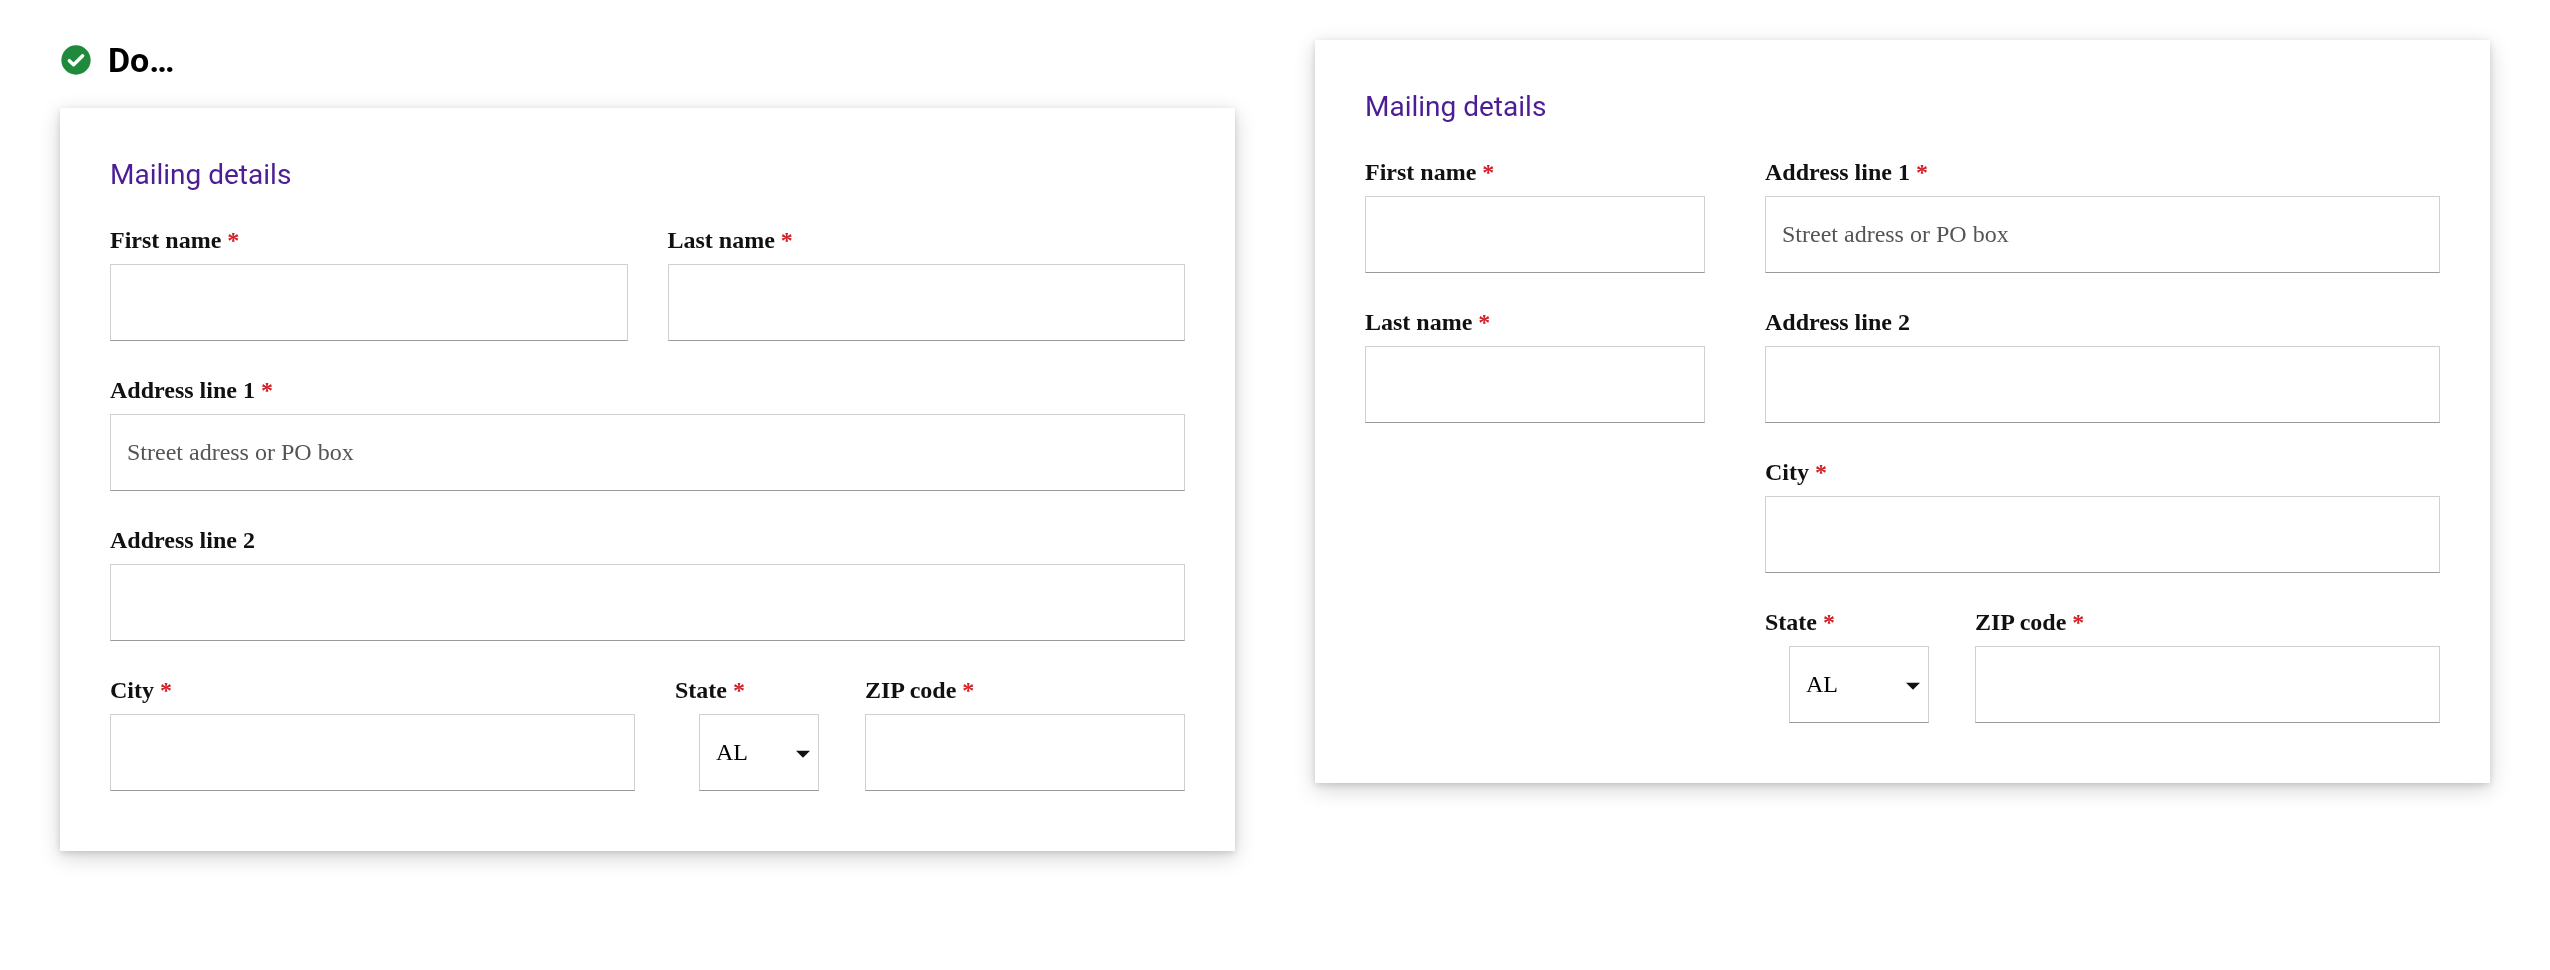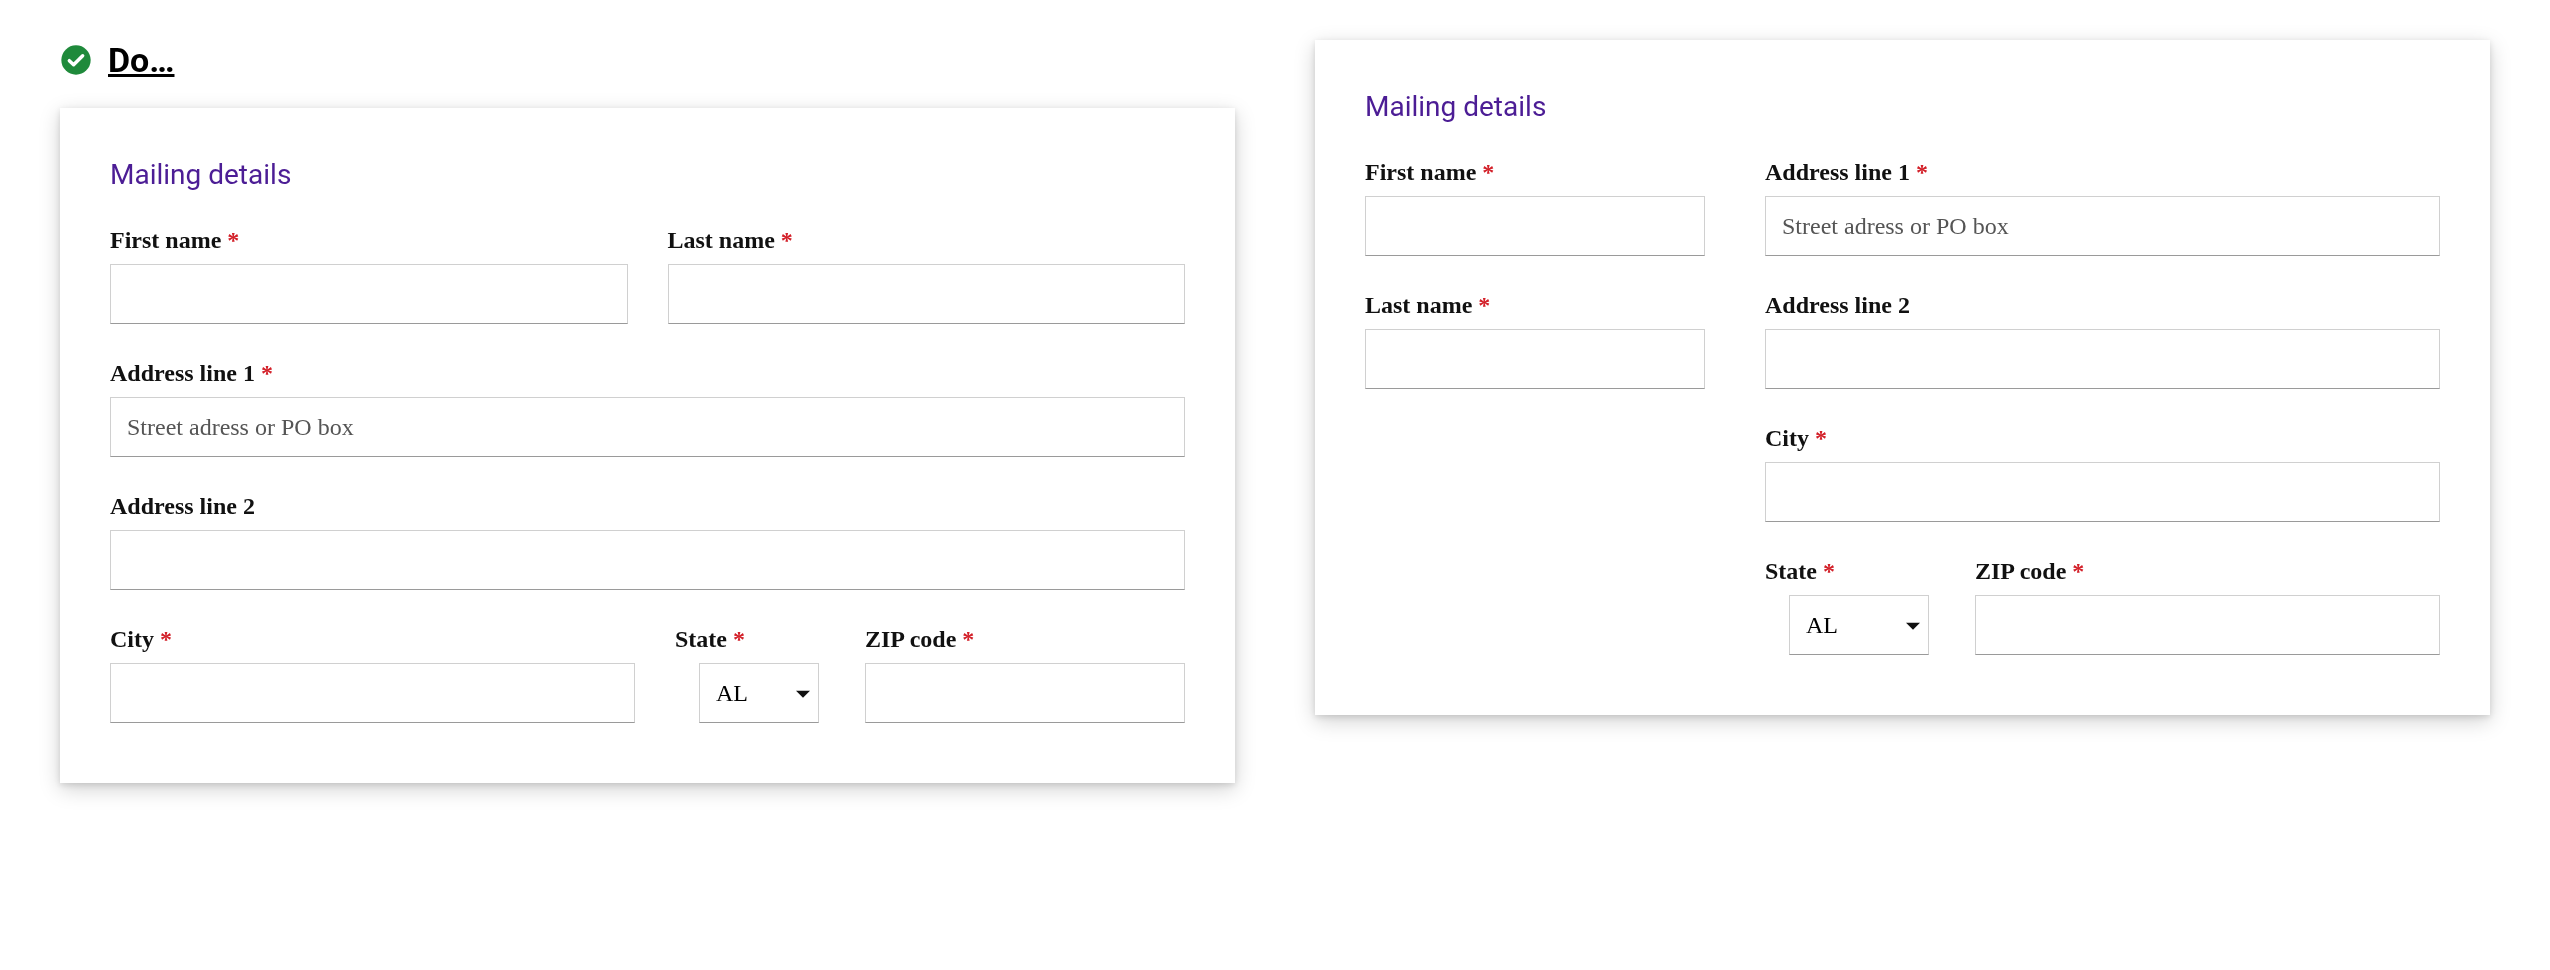--- a/index.html
+++ b/index.html
@@ -20,21 +20,20 @@
   .header {
     display: flex;
     align-items: center;
     gap: 16px;
     margin-bottom: 28px;
   }
   .header-title {
     font-size: 34px;
     font-weight: 700;
     color: #000;
-    text-decoration: underline;
   }
   .icon {
     width: 32px;
     height: 32px;
     display: inline-flex;
     align-items: center;
     justify-content: center;
   }
   .card {
     background: #ffffff;
@@ -62,21 +61,21 @@
     font-weight: 600;
     color: #111;
     margin-bottom: 10px;
   }
   .req {
     color: #d32029;
     margin-left: 6px;
     font-weight: 700;
   }
   .input, .select {
-    height: 60px;
+    height: 77px;
     border: 1px solid #d0d0d0;
     border-bottom: 1px solid #9a9a9a;
     background: #fff;
     font-size: 24px;
     padding: 0 16px;
     font-family: inherit;
     outline: none;
   }
   .input::placeholder {
     color: #555;

